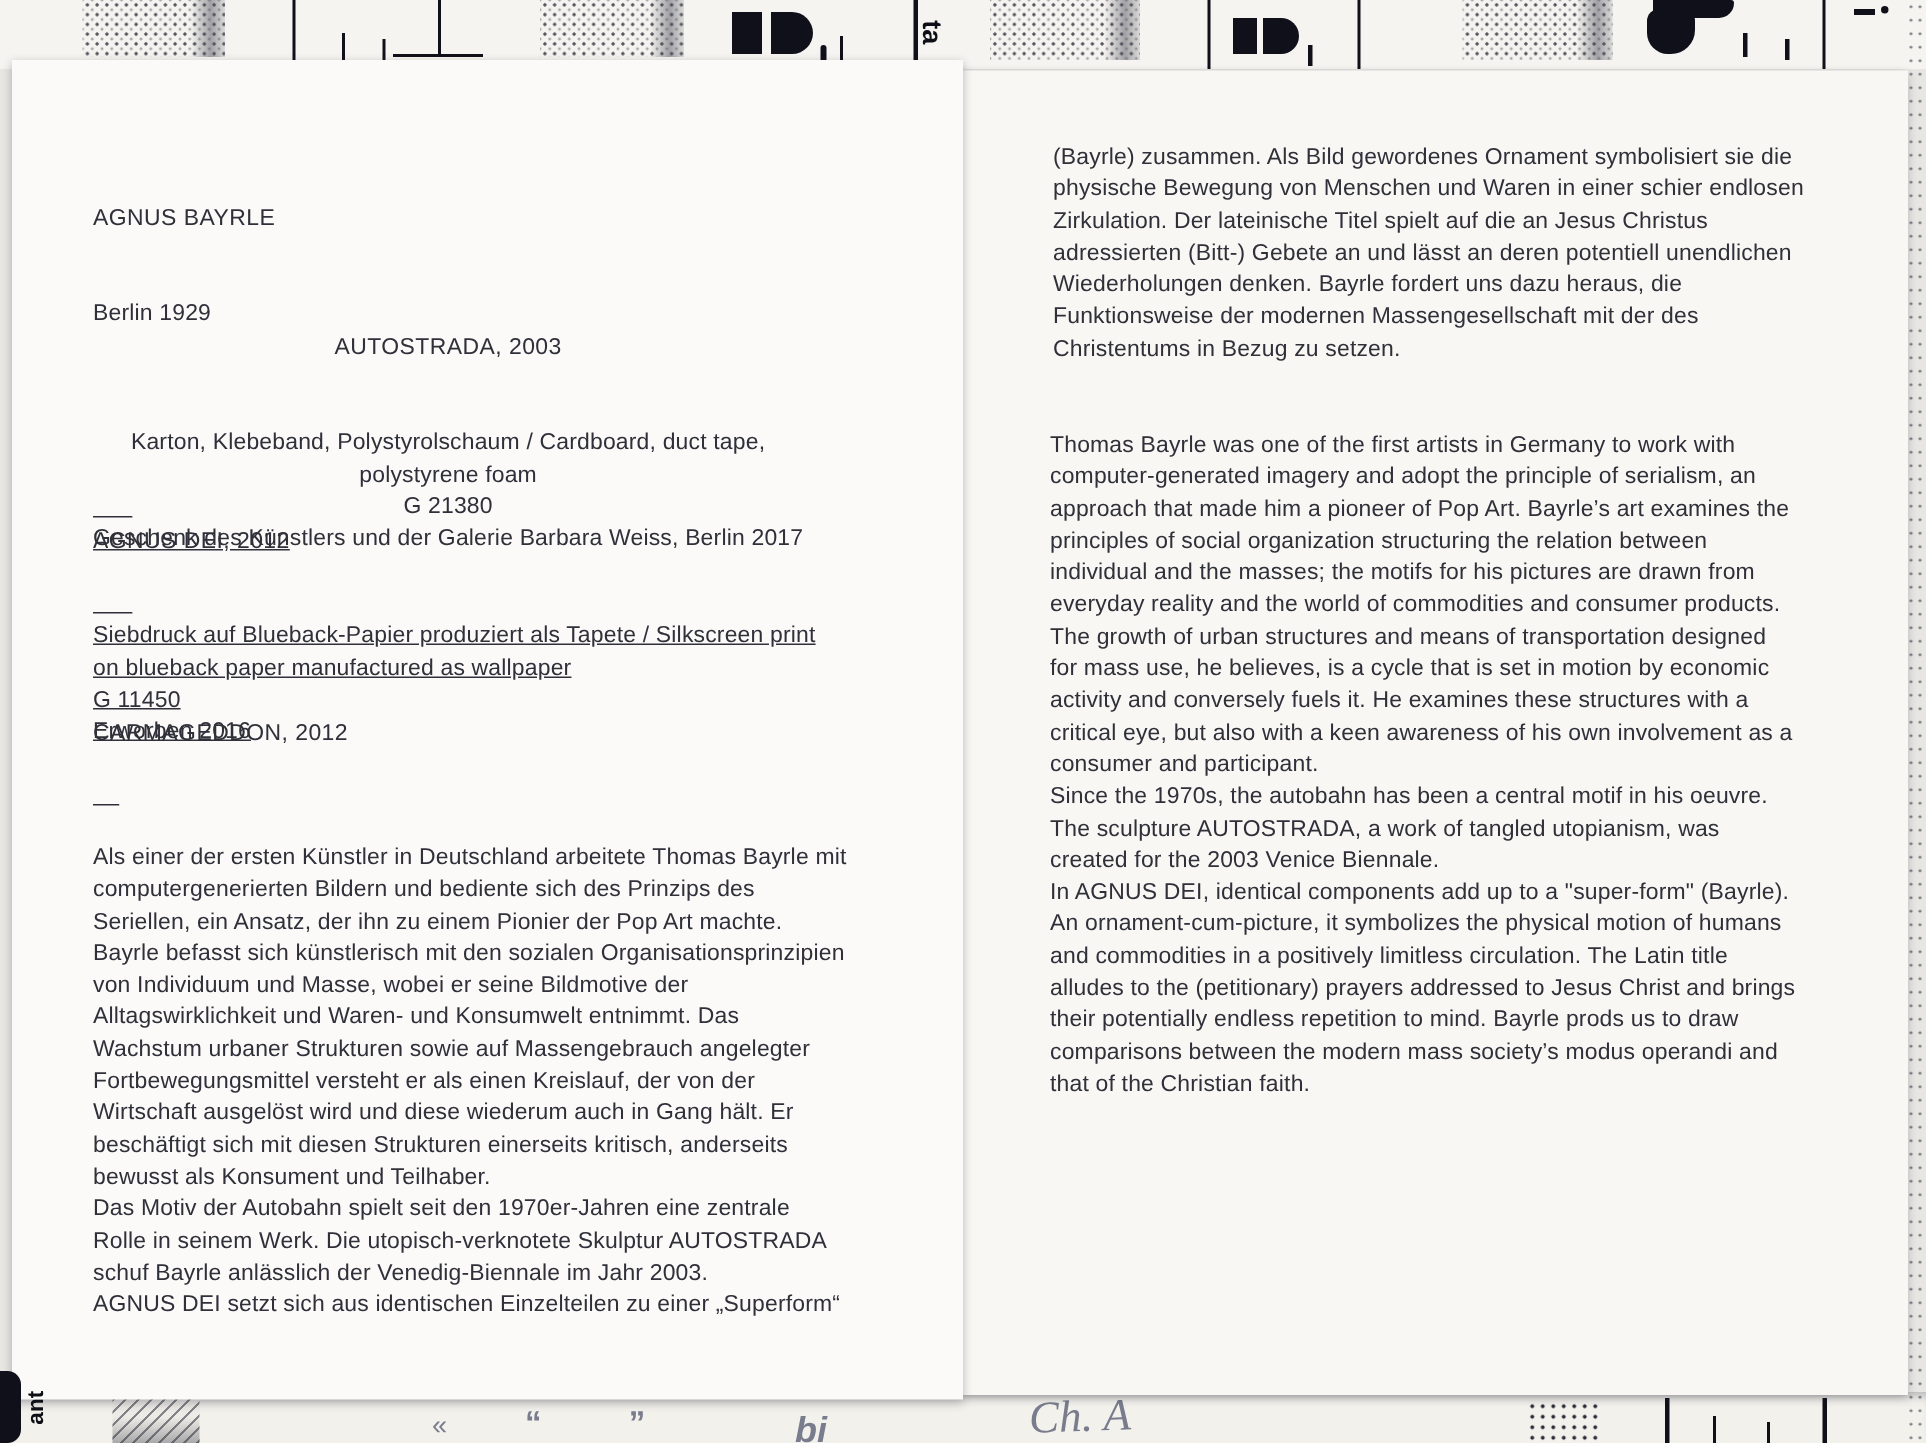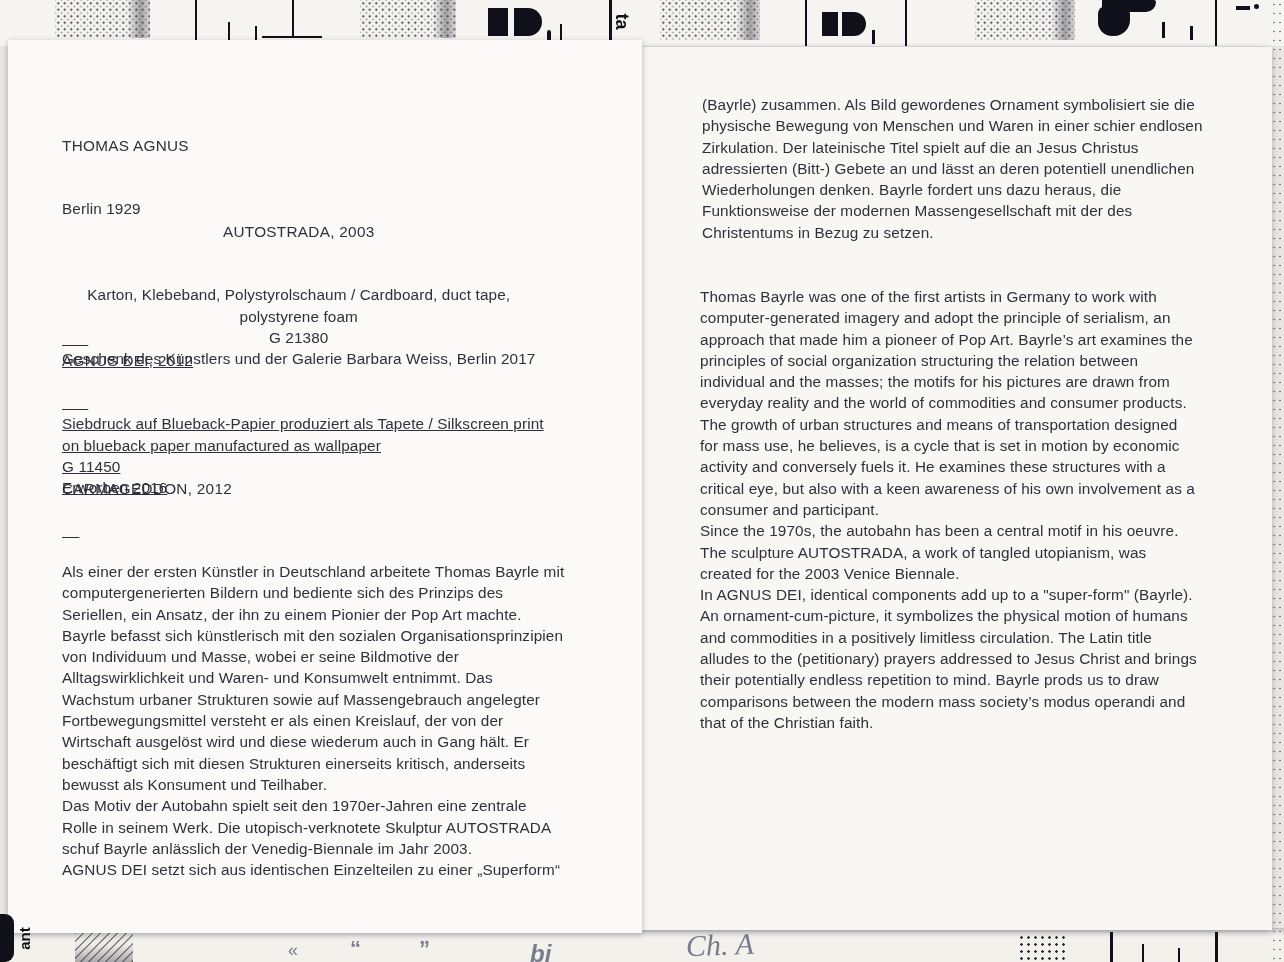--- a/index.html
+++ b/index.html
@@ -128,21 +128,21 @@
   <div class="frag" style="left:0;top:914px;width:14px;height:48px;border-radius:0 9px 9px 0;z-index:5;"></div>
   <div class="rot-label" style="left:13px;top:918px;width:20px;height:44px;font-size:15px;z-index:5;">
     <span class="rot-ccw" style="margin-top:12px;">ant</span>
   </div>
   <div class="hatch" style="left:75px;top:924px;width:58px;height:38px;z-index:1;"></div>
 
   <div class="edge-dots"></div>
 
   <div class="card card-left">
     <div class="txt artist-block">
-      <div class="title">THOMAS AGNUS</div>
+      <div class="title">AGNUS BAYRLE</div>
       <div>Berlin 1929</div>
     </div>
 
     <div class="txt work-1">
       <div class="title">AUTOSTRADA, 2003</div>
       <div>Karton, Klebeband, Polystyrolschaum / Cardboard, duct tape,
 polystyrene foam
 G 21380
 Geschenk des Künstlers und der Galerie Barbara Weiss, Berlin 2017</div>
     </div>

